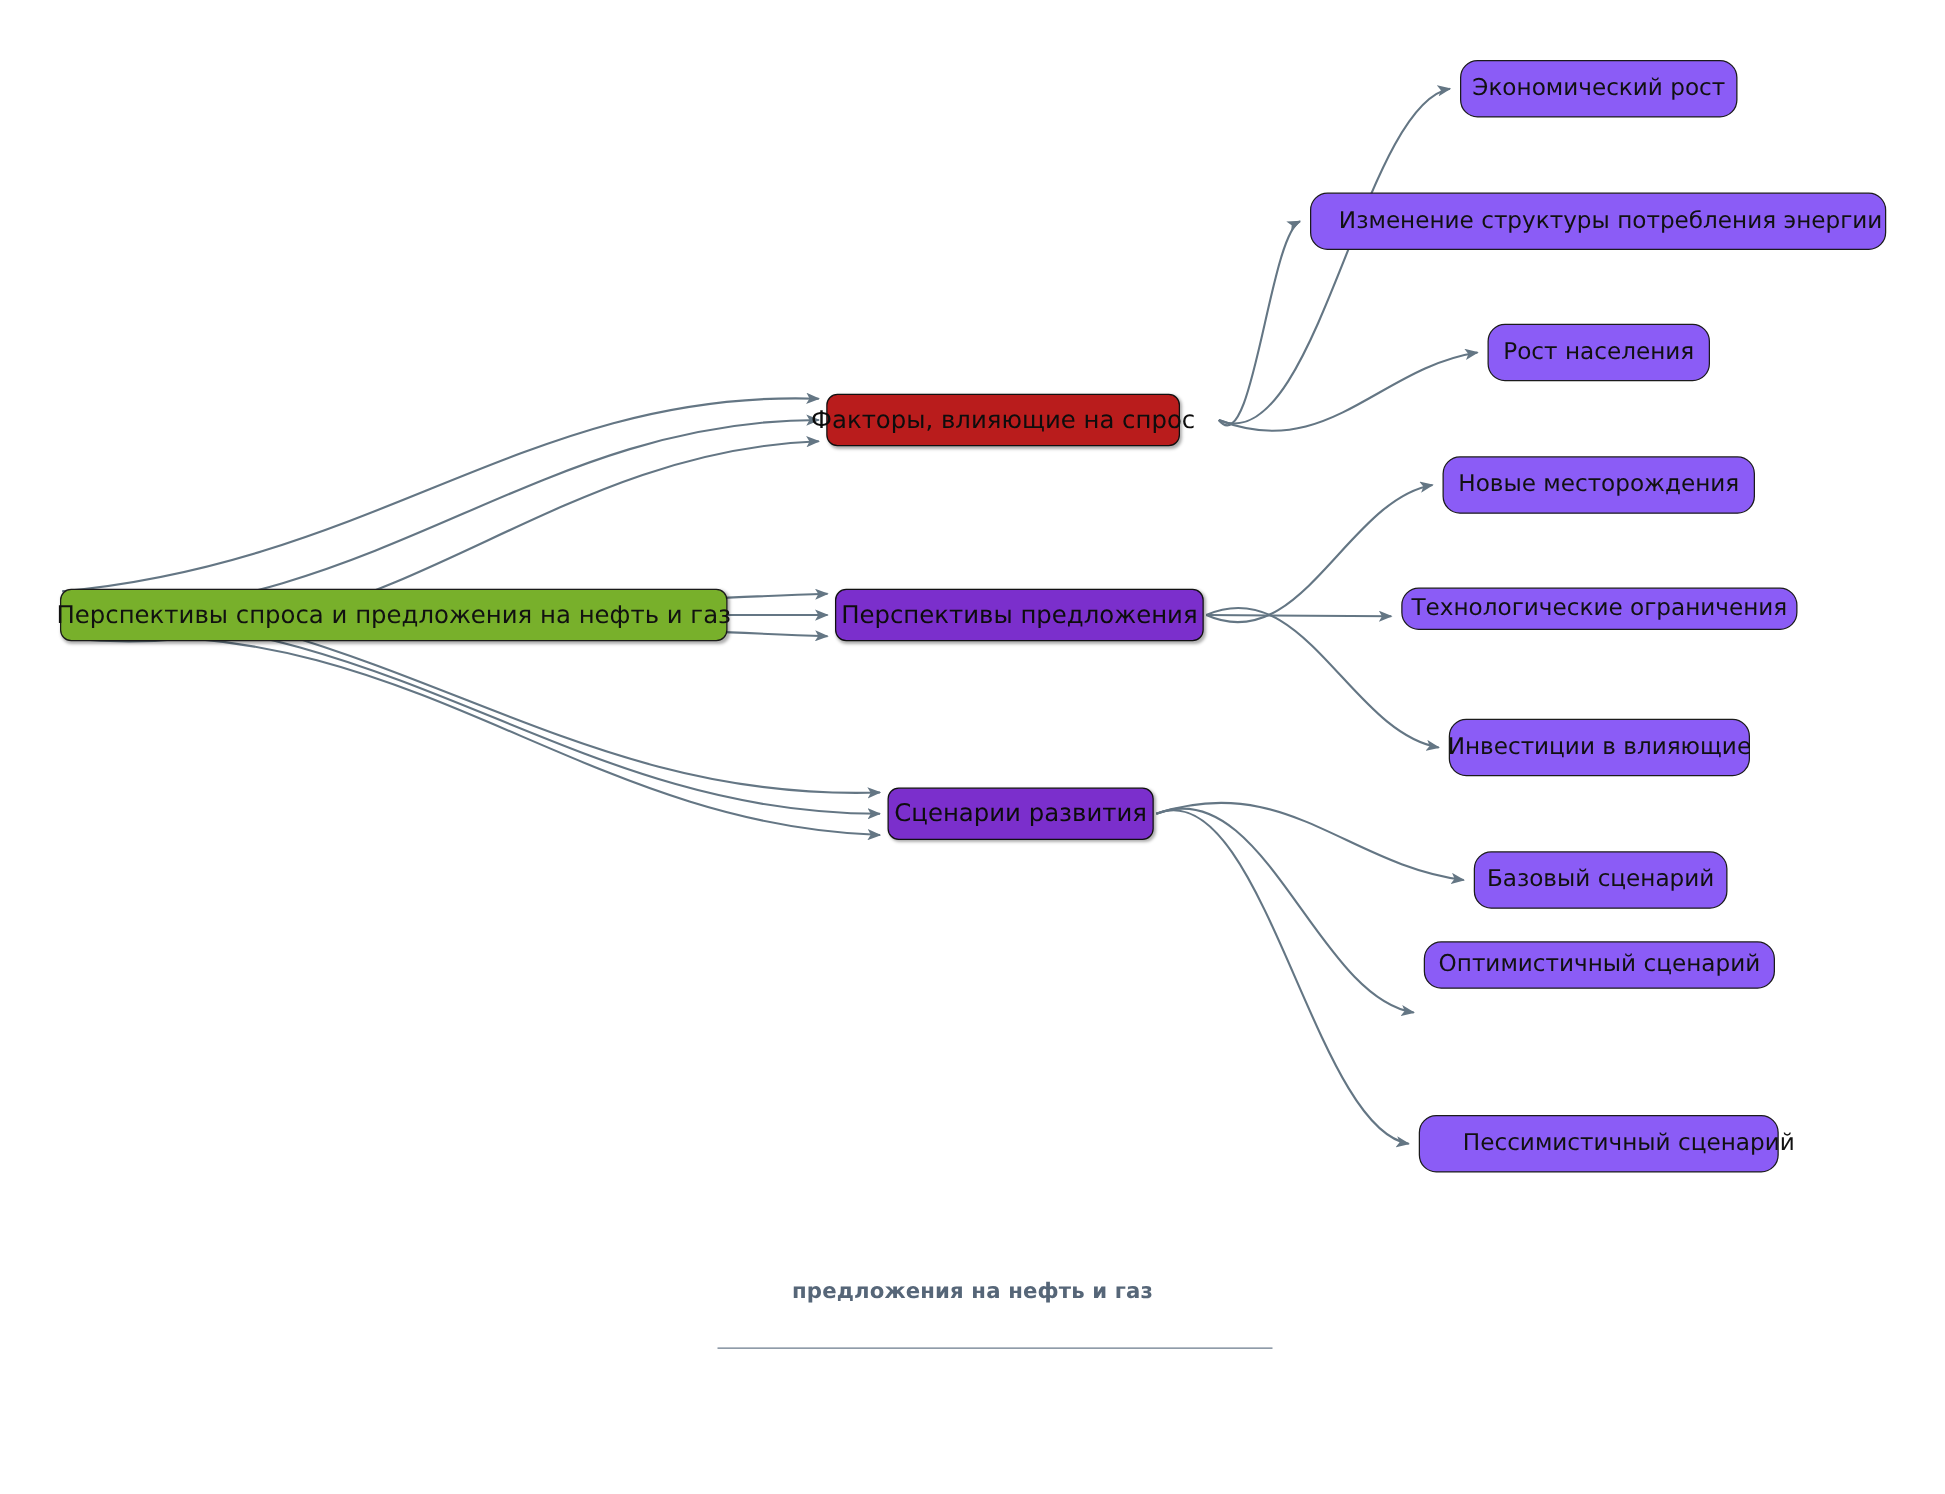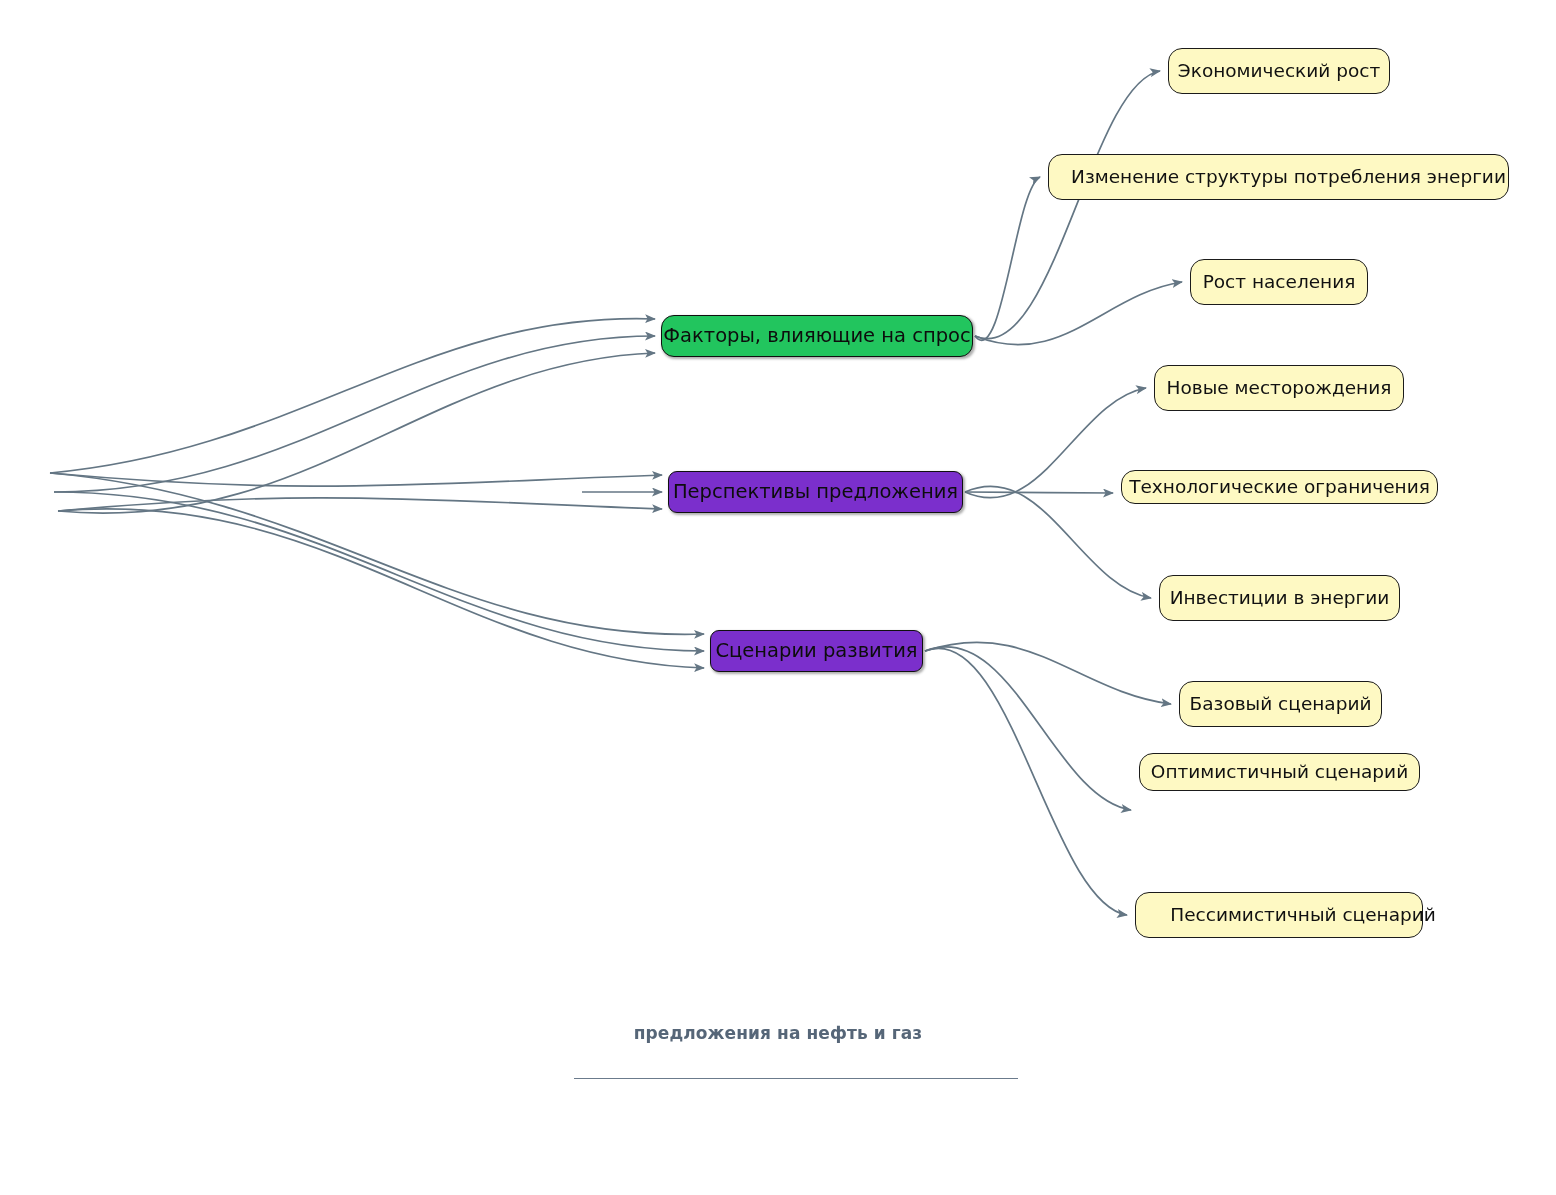--- a/index.html
+++ b/index.html
@@ -51,21 +51,21 @@
   }
   .node-branch {
     background: #7b2fcc;
     border: 1.6px solid #101010;
     border-radius: 9px;
     color: #0d0d0d;
     font-size: 19.5px;
     box-shadow: 1.5px 1.5px 2.5px rgba(0,0,0,0.32);
   }
   .node-leaf {
-    background: #fef9c3;
+    background: #8b5cf6;
     border: 1.7px solid #1b1b1b;
     border-radius: 14px;
     color: #111111;
     font-size: 18.5px;
   }
   .footer {
     position: absolute;
     left: 0;
     width: 1556px;
     text-align: center;
@@ -119,33 +119,34 @@
         <path class="edge-path" d="M975,336 C1061.94,370 1103.34,293.9 1182,282" marker-end="url(#arrowhead)"></path>
         <path class="edge-path" d="M965,492 C1041.02,526 1077.22,399.9 1146,388" marker-end="url(#arrowhead)"></path>
         <path class="edge-path" d="M965,492 C1027.16,492 1056.76,493 1113,493" marker-end="url(#arrowhead)"></path>
         <path class="edge-path" d="M965,492 C1043.12,458 1080.32,586.1 1151,598" marker-end="url(#arrowhead)"></path>
         <path class="edge-path" d="M925,651 C1028.32,617 1077.52,692.1 1171,704" marker-end="url(#arrowhead)"></path>
         <path class="edge-path" d="M925,651 C1011.52,617 1052.72,798.1 1131,810" marker-end="url(#arrowhead)"></path>
         <path class="edge-path" d="M925,651 C1009.84,617 1050.24,903.1 1127,915" marker-end="url(#arrowhead)"></path>
       </g>
   </svg>
 
+  <div class="node node-root" id="node-root" style="left: 48px; top: 471px; width: 534px; height: 42px;">Перспективы спроса и предложения на нефть и газ</div>
 
   <div id="branch-nodes">
-      <div class="node node-branch" style="background: #22c55e; left: 661px; top: 315px; width: 312px; height: 42px; border-radius: 13px;">Факторы, влияющие на спрос</div>
+      <div class="node node-branch" style="background: #b91c1c; left: 661px; top: 315px; width: 283px; height: 42px;">Факторы, влияющие на спрос</div>
       <div class="node node-branch" style="background: rgb(123, 47, 204); left: 668px; top: 471px; width: 295px; height: 42px;">Перспективы предложения</div>
       <div class="node node-branch" style="background: rgb(123, 47, 204); left: 710px; top: 630px; width: 213px; height: 42px;">Сценарии развития</div>
     </div>
   <div id="leaf-nodes">
       <div class="node node-leaf" style="left: 1168px; top: 48px; width: 222px; height: 46px;">Экономический рост</div>
       <div class="node node-leaf" style="left: 1048px; top: 154px; width: 461px; height: 46px; padding-left: 20px;">Изменение структуры потребления энергии</div>
       <div class="node node-leaf" style="left: 1190px; top: 259px; width: 178px; height: 46px;">Рост населения</div>
       <div class="node node-leaf" style="left: 1154px; top: 365px; width: 250px; height: 46px;">Новые месторождения</div>
       <div class="node node-leaf" style="left: 1121px; top: 470px; width: 317px; height: 34px;">Технологические ограничения</div>
-      <div class="node node-leaf" style="left: 1159px; top: 575px; width: 241px; height: 46px;">Инвестиции в энергии</div>
+      <div class="node node-leaf" style="left: 1159px; top: 575px; width: 241px; height: 46px;">Инвестиции в влияющие</div>
       <div class="node node-leaf" style="left: 1179px; top: 681px; width: 203px; height: 46px;">Базовый сценарий</div>
       <div class="node node-leaf" style="left: 1139px; top: 753px; width: 281px; height: 38px; text-align: center;">Оптимистичный сценарий</div>
       <div class="node node-leaf" style="left: 1135px; top: 892px; width: 288px; height: 46px; padding-left: 48px;">Пессимистичный сценарий</div>
     </div>
 
   <div class="footer footer-title">
     <div>предложения на нефть и газ</div>
   </div>
 
   <div class="footer-divider"></div>

